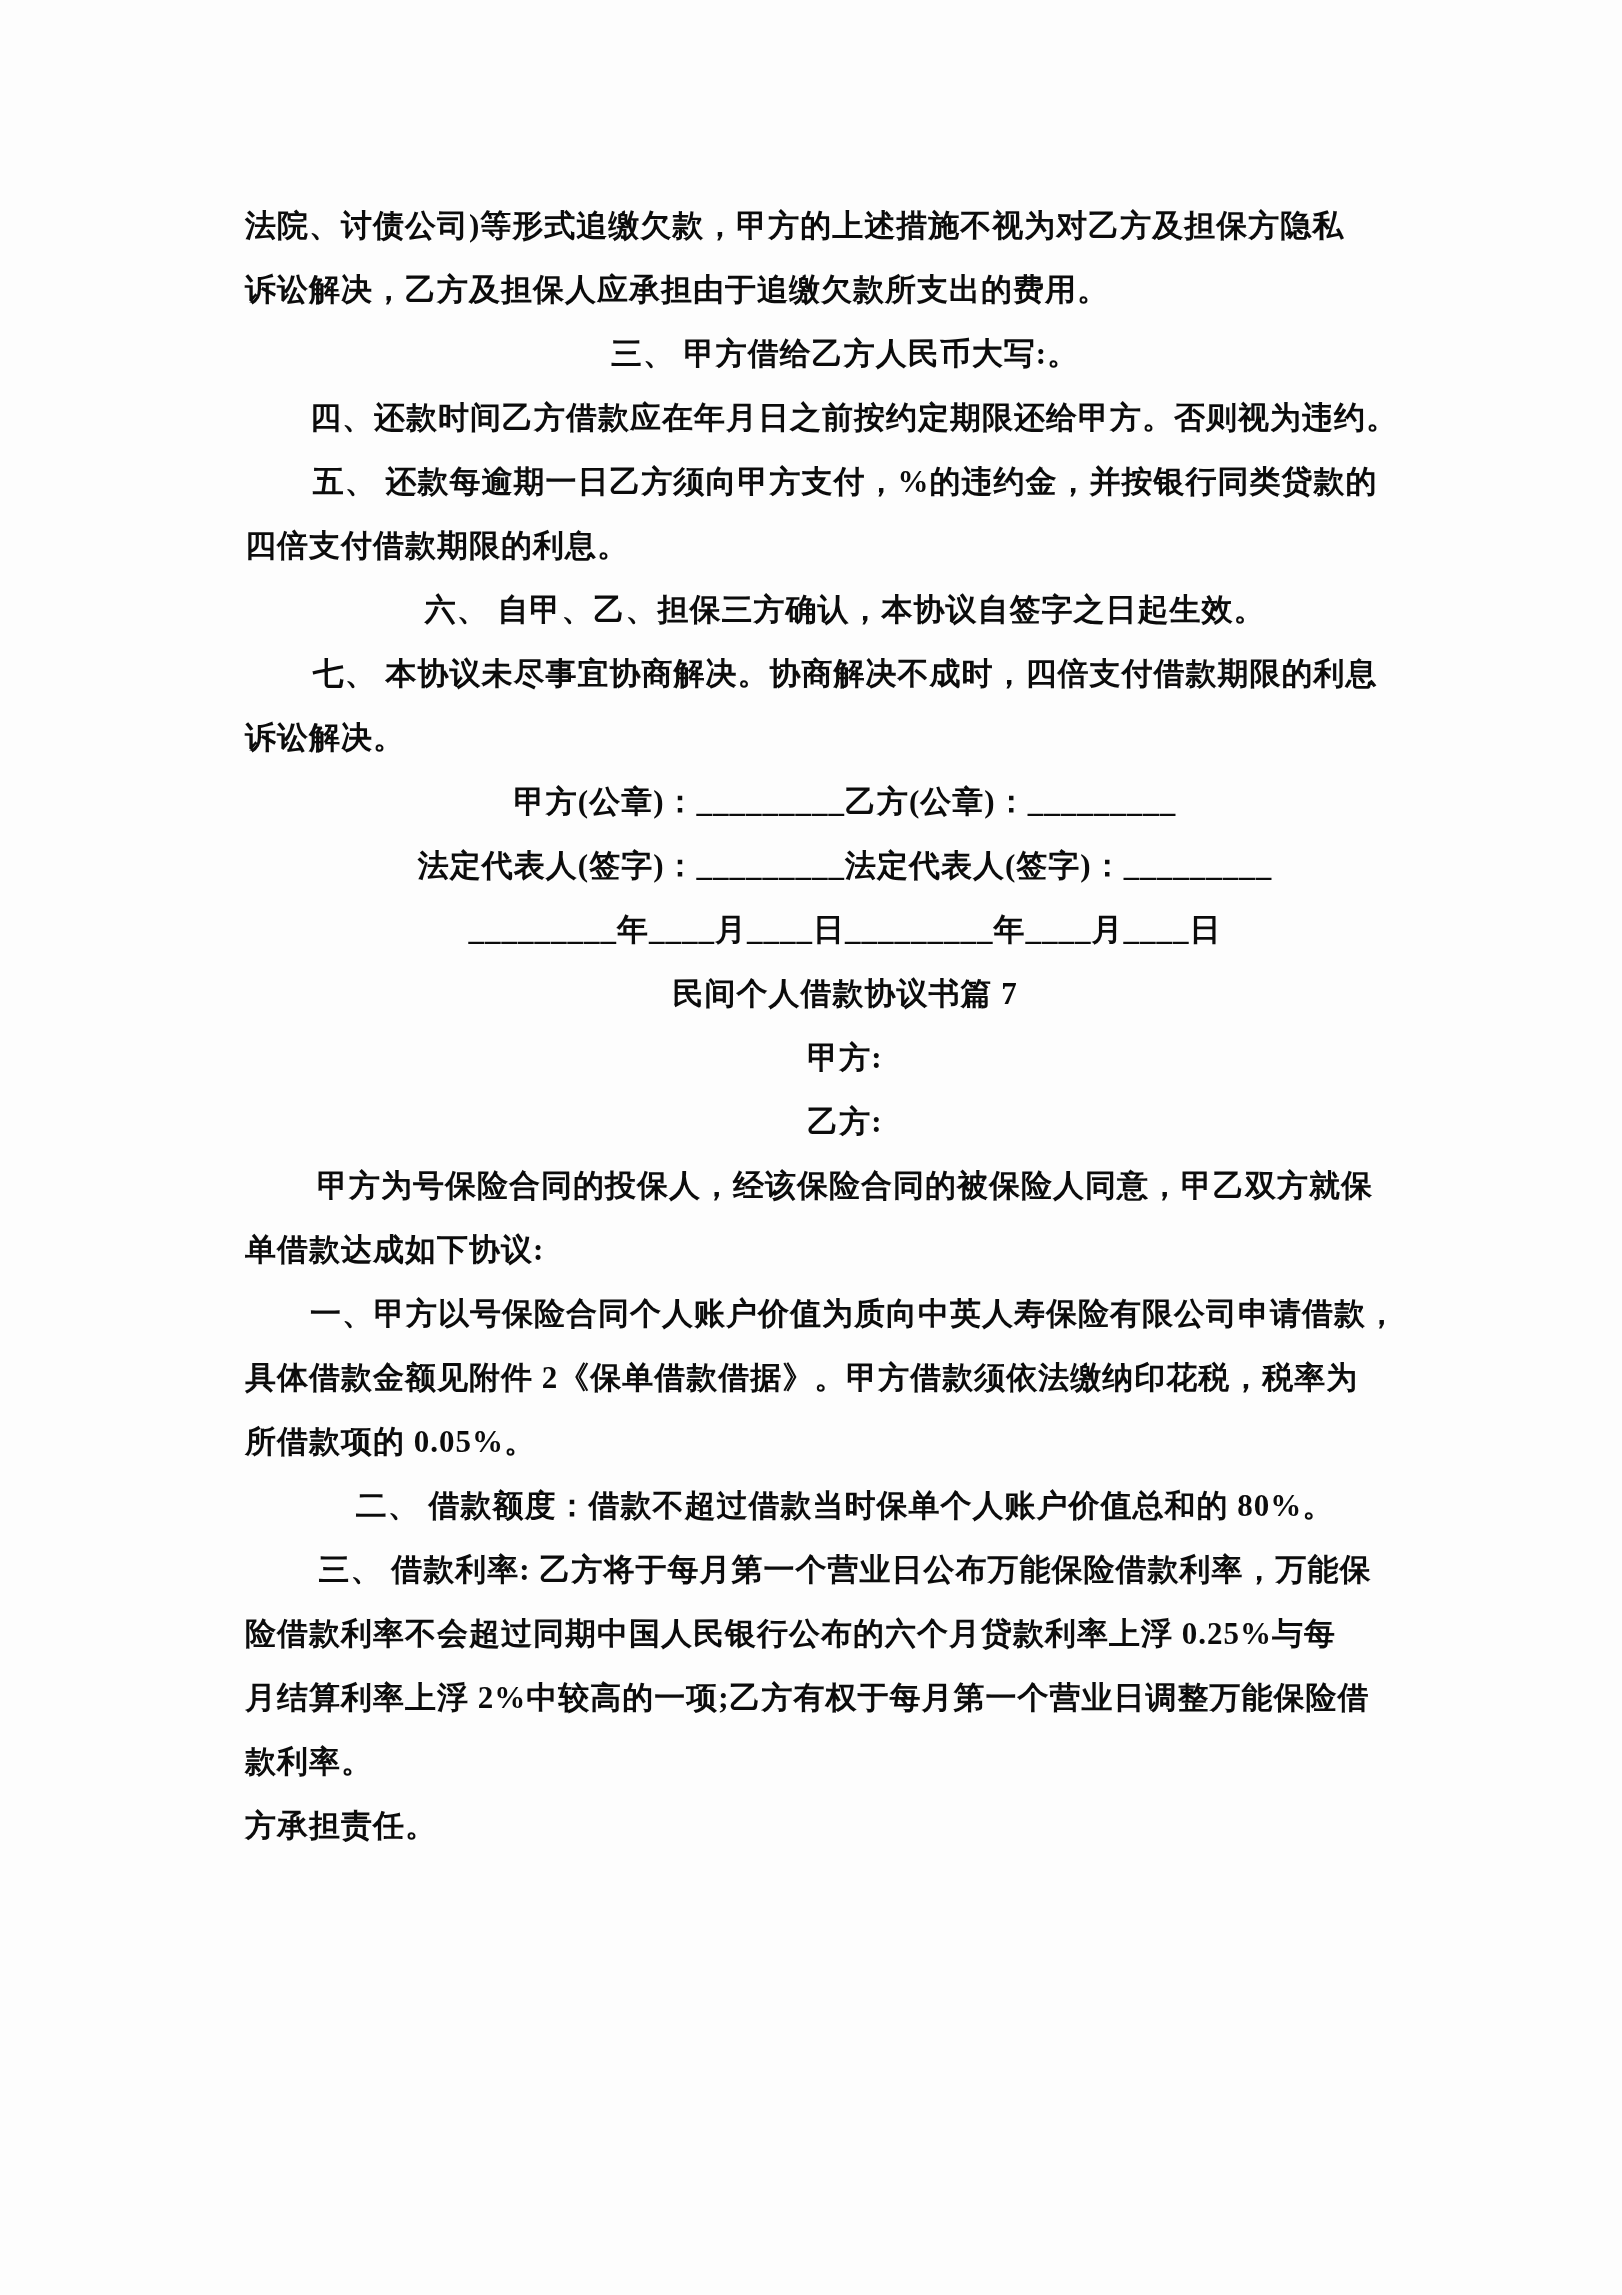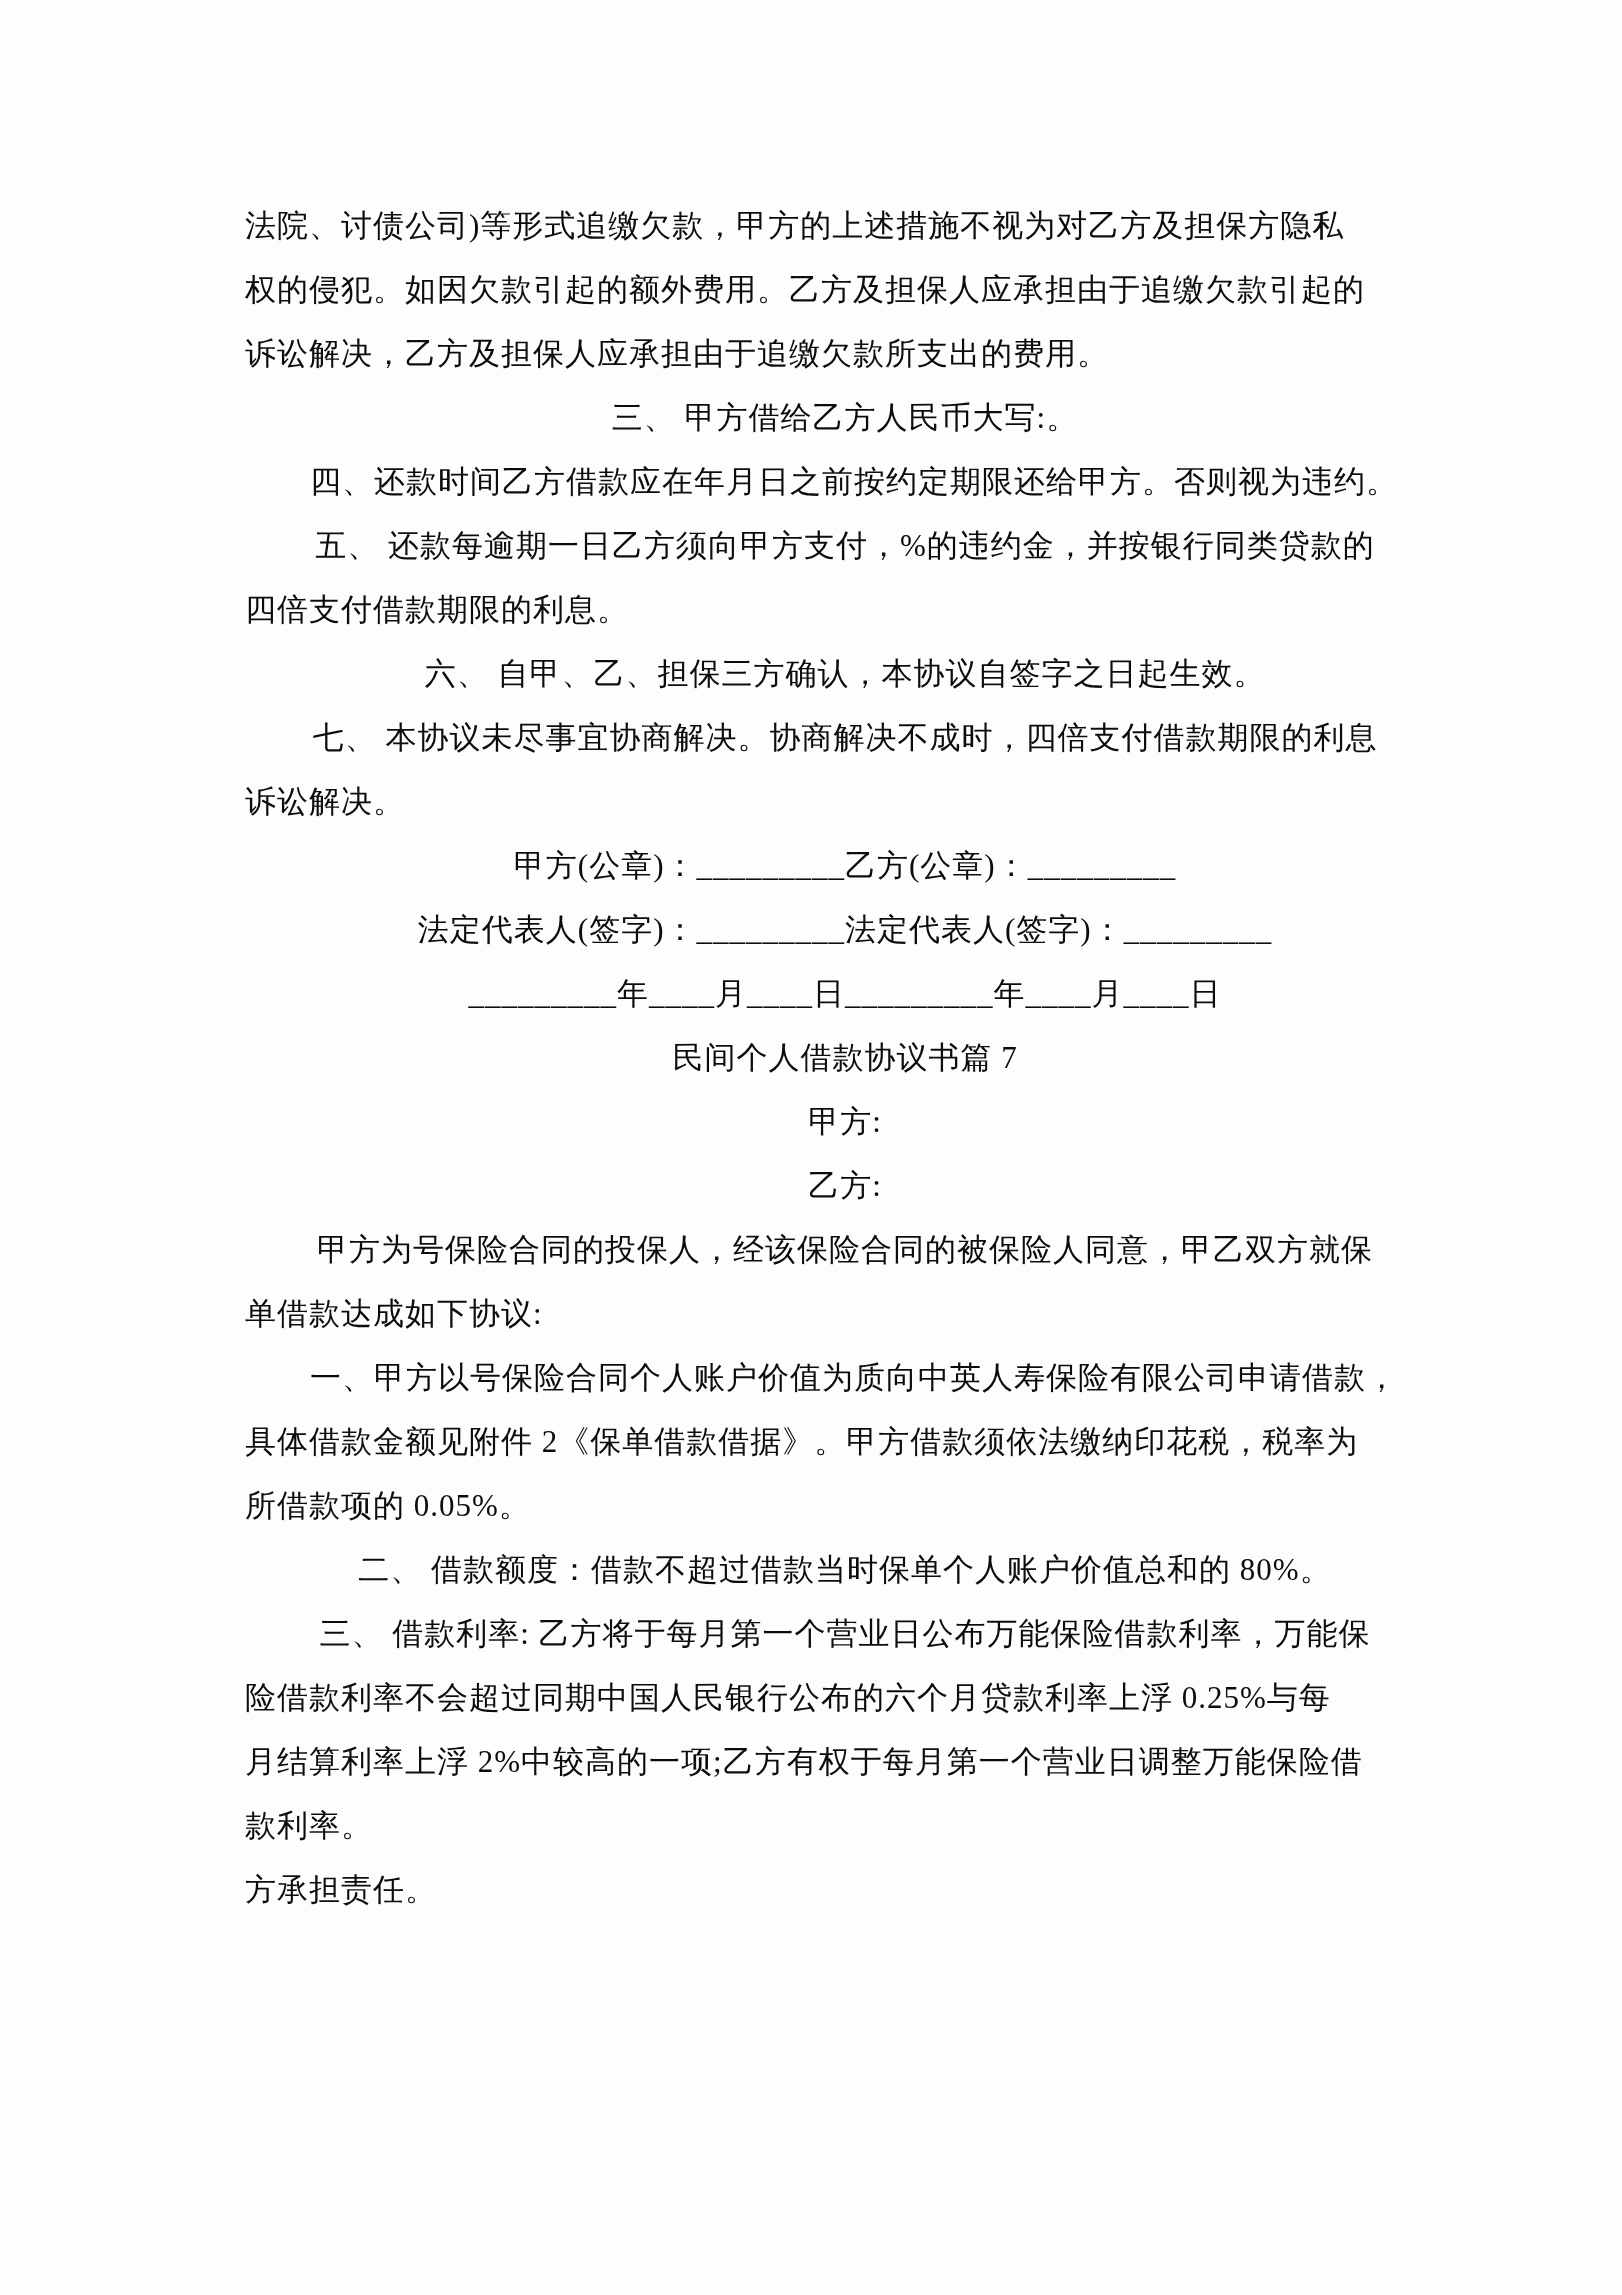--- a/index.html
+++ b/index.html
@@ -25,33 +25,33 @@
     top: 194px;
     width: 1135px;
     font-size: 31px;
     line-height: 64px;
     color: #0c0c0c;
     letter-spacing: 1px;
   }
   .line {
     white-space: nowrap;
     height: 64px;
+    font-weight: bold;
   }
   .ind {
     padding-left: 65px;
     text-align: center;
   }
 </style>
 </head>
 <body>
 
 <div class="page">
   <div class="content">
     <div class="line">法院、讨债公司)等形式追缴欠款，甲方的上述措施不视为对乙方及担保方隐私</div>
-    <div class="line">权的侵犯。如因欠款引起的额外费用。乙方及担保人应承担由于追缴欠款引起的</div>
     <div class="line">诉讼解决，乙方及担保人应承担由于追缴欠款所支出的费用。</div>
     <div class="line ind">三、 甲方借给乙方人民币大写:。</div>
     <div class="line ind">四、还款时间乙方借款应在年月日之前按约定期限还给甲方。否则视为违约。</div>
     <div class="line ind">五、 还款每逾期一日乙方须向甲方支付，%的违约金，并按银行同类贷款的</div>
     <div class="line">四倍支付借款期限的利息。</div>
     <div class="line ind">六、 自甲、乙、担保三方确认，本协议自签字之日起生效。</div>
     <div class="line ind">七、 本协议未尽事宜协商解决。协商解决不成时，四倍支付借款期限的利息</div>
     <div class="line">诉讼解决。</div>
     <div class="line ind">甲方(公章)：_________乙方(公章)：_________</div>
     <div class="line ind">法定代表人(签字)：_________法定代表人(签字)：_________</div>

